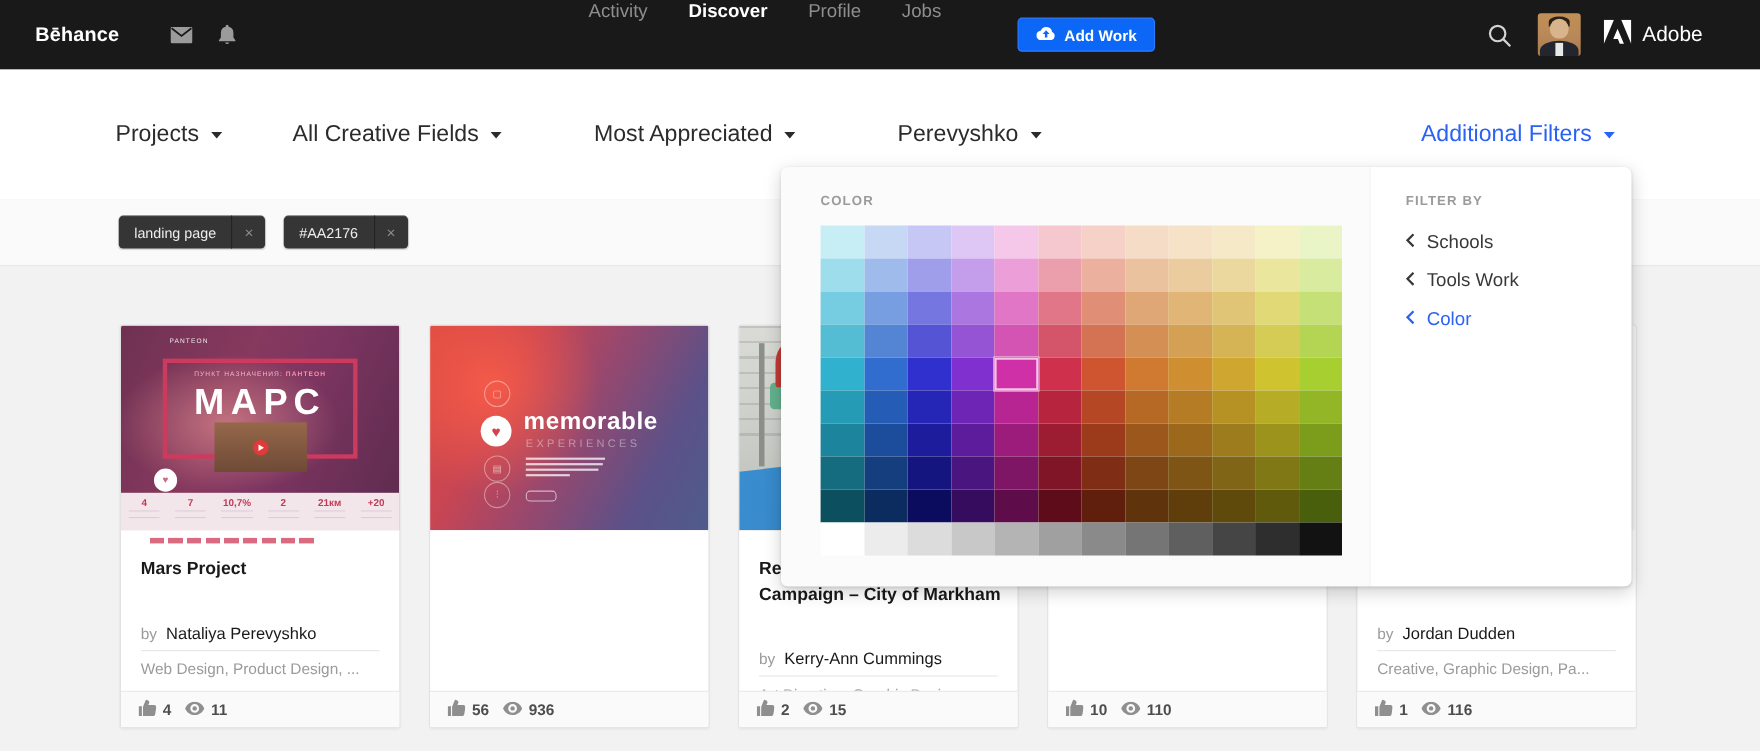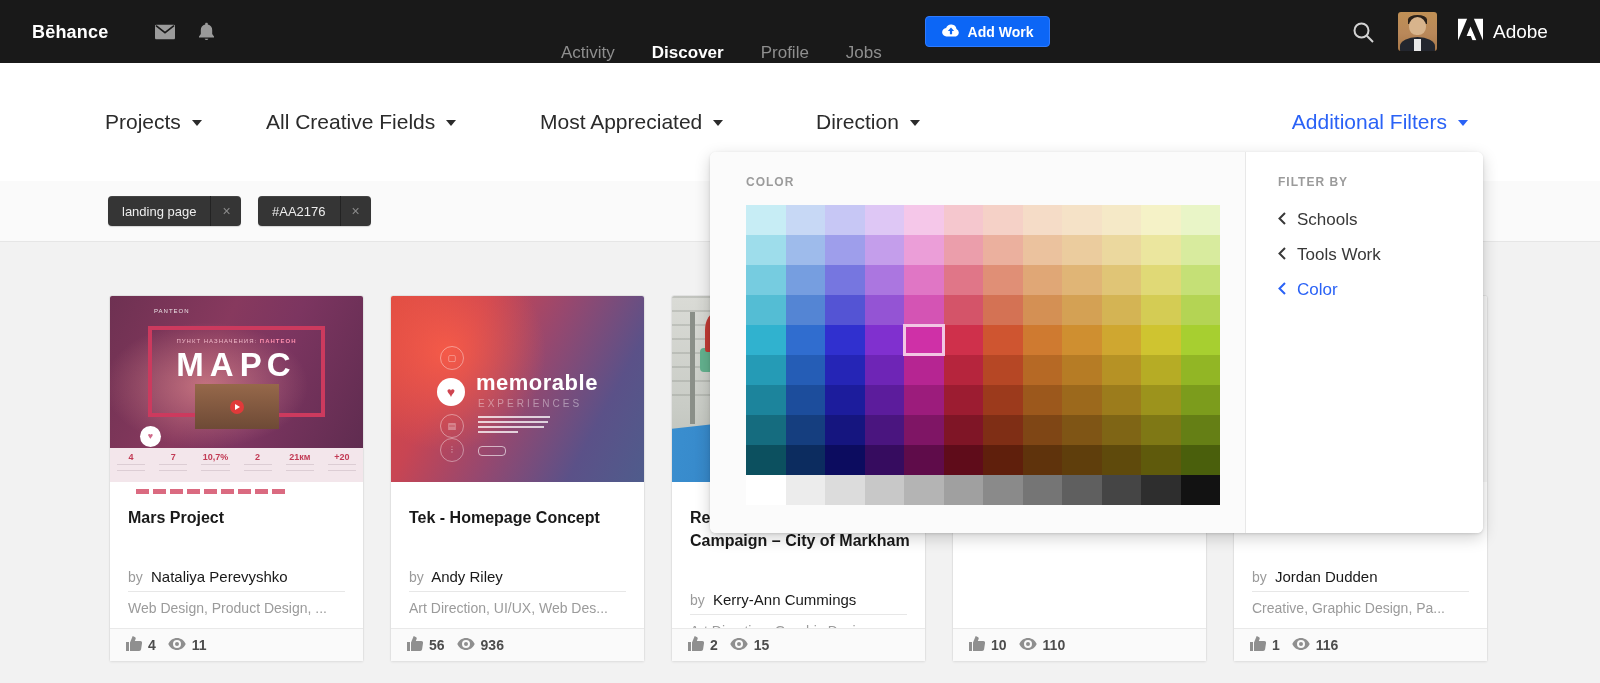--- a/index.html
+++ b/index.html
@@ -7,21 +7,21 @@
     width:1600px;height:683px;position:relative;overflow:hidden;
     background:#f2f2f2;font-family:"Liberation Sans",sans-serif;
     -webkit-font-smoothing:antialiased;
   }
   
   .navbar{position:absolute;top:0;left:0;right:0;height:63px;background:#191919;z-index:10;}
   .logo{position:absolute;left:32px;top:50%;transform:translateY(-50%);
     color:#fff;font-size:18px;font-weight:bold;letter-spacing:.2px;}
   .nav-ico{position:absolute;top:50%;transform:translateY(-50%);display:flex;align-items:center;}
   .ico-mail{left:155px}.ico-bell{left:198px}
-  .nav-links{position:absolute;left:561px;top:0;height:100%;display:flex;align-items:flex-end;gap:37px;}
+  .nav-links{position:absolute;left:535px;top:0;height:100%;display:flex;align-items:flex-start;gap:37px;}
   .nav-link{font-size:17px;color:#8e8e8e;cursor:pointer;white-space:nowrap;}
   .nav-link.active{color:#ffffff;font-weight:600;}
   .add-work{position:absolute;left:925px;top:16px;width:125px;height:31px;box-sizing:border-box;
     background:#0c66f6;border:1px solid #2f7bff;border-radius:4px;color:#fff;
     font-size:14px;font-weight:bold;display:flex;align-items:center;justify-content:center;gap:8px;cursor:pointer;}
   .search{position:absolute;left:1352px;top:50%;transform:translateY(-50%);}
   .avatar{position:absolute;left:1398px;top:12px;width:39px;height:39px;border-radius:3px;overflow:hidden;
     background:linear-gradient(180deg,#c09055 0%,#b9885a 55%,#a87848 100%);}
   .avatar .head{position:absolute;left:11px;top:5px;width:17px;height:18px;border-radius:50% 50% 45% 45%;background:#d8b48c;}
   .avatar .hair{position:absolute;left:10px;top:3px;width:19px;height:9px;border-radius:50% 50% 0 0;background:#2a2018;}
@@ -197,21 +197,21 @@
   </div>
   <div class="fd fd3">
     <span>Most Appreciated</span>
     <span class="caret"></span>
   </div>
   <div class="fd fd2">
     <span>All Creative Fields</span>
     <span class="caret"></span>
   </div>
   <div class="fd fd4">
-    <span>Direction</span>
+    <span>Perevyshko</span>
     <span class="caret"></span>
   </div>
   <div class="fd fd-additional">
     <span>Additional Filters</span>
     <span class="caret"></span>
   </div>
 </div>
 
 <div class="tags-row">
   <div class="chip chip1">
@@ -295,29 +295,20 @@
     <div class="memo-circle mc3">⫶</div>
     <div class="memo-title">memorable</div>
     <div class="memo-sub">EXPERIENCES</div>
     <div class="memo-par">
       <div style="width:72px"></div>
         <div style="width:70px"></div>
         <div style="width:66px"></div>
         <div style="width:40px"></div>
     </div>
     <div class="memo-btn"></div>
-  </div>
-  <div class="card-info">
-    <div class="card-title"><span>Tek - Homepage Concept</span></div>
-    <div class="card-by">
-      <span class="by-label">by</span>
-      <span class="by-name">Andy Riley</span>
-    </div>
-    <div class="card-divider"></div>
-    <div class="card-cats">Art Direction, UI/UX, Web Des...</div>
   </div>
   <div class="card-footer">
     <span><svg width="16" height="15" viewBox="0 0 16 15" fill="#8f8f8f">
           <path d="M0 6h3v9H0z"></path>
           <path d="M4 15V6.5L6.7 0l2 .9a1.8 1.8 0 0 1 .9 2.2L8.8 5H14a2 2 0 0 1 2 2.3l-.9 5.9A2 2 0 0 1 13.1 15z"></path>
         </svg></span>
     <span class="stat-count">56</span>
     <span><svg width="18" height="12" viewBox="0 0 18 12">
           <path d="M9 0C5.2 0 1.9 2.3.3 6c1.6 3.7 4.9 6 8.7 6s7.1-2.3 8.7-6C16.1 2.3 12.8 0 9 0zm0 10a4 4 0 1 1 0-8 4 4 0 0 1 0 8z" fill="#8f8f8f"></path>
           <circle cx="9" cy="6" r="2" fill="#8f8f8f"></circle>

